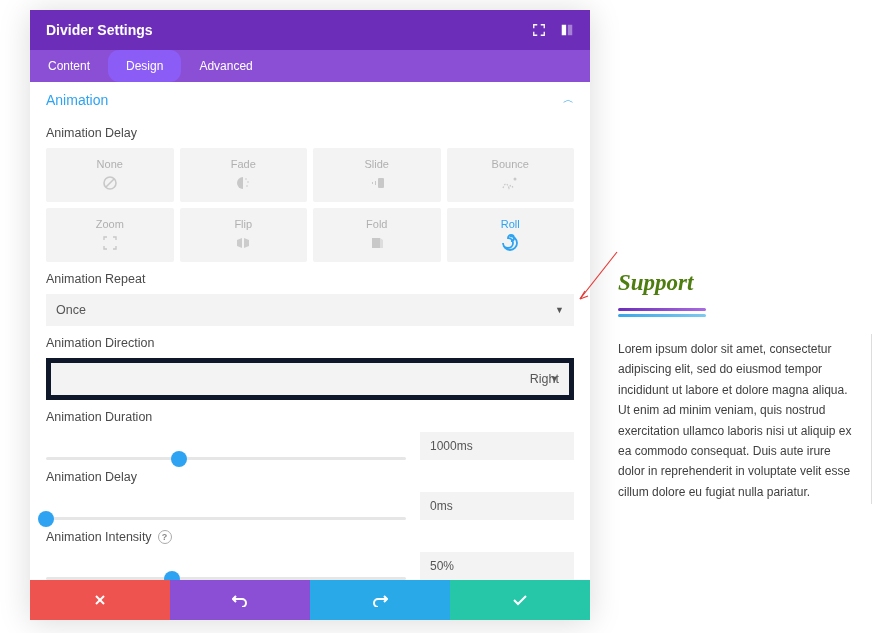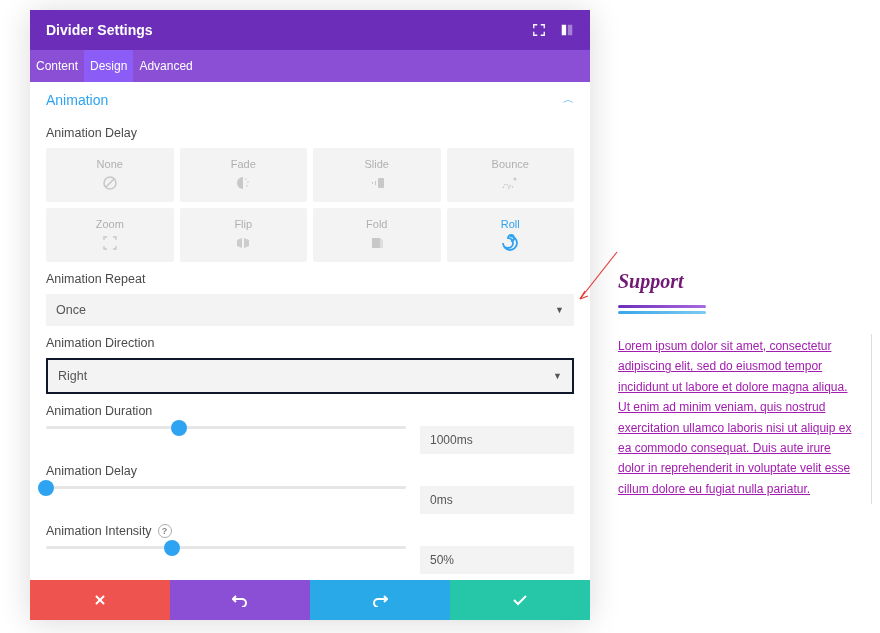--- a/index.html
+++ b/index.html
@@ -6,21 +6,21 @@
     body { font-family: -apple-system, BlinkMacSystemFont, "Segoe UI", Arial, sans-serif; background: #fff; width: 880px; height: 633px; overflow: hidden; position: relative; }
     
     .modal { position: absolute; left: 30px; top: 10px; width: 560px; height: 610px; background: #fff; box-shadow: 0 2px 30px rgba(0,0,0,0.15); display: flex; flex-direction: column; }
     
     .hdr { background: #6c2eb9; color: #fff; padding: 12px 16px; display: flex; align-items: center; justify-content: space-between; }
     .hdr-title { font-size: 14px; font-weight: 600; }
     .hdr-icons { display: flex; gap: 14px; align-items: center; }
     .hdr-icon { width: 14px; height: 14px; cursor: pointer; color: #fff; }
     
     .tabs { background: #8b4fd6; display: flex; }
-    .tab { padding: 9px 6px; color: #fff; font-size: 12px; cursor: pointer; }
+    .tab { padding: 9px 18px; color: #fff; font-size: 12px; cursor: pointer; border-radius: 11px; }
     .tab.active { background: #8b5cf6; font-weight: 500; }
     
     .body { flex: 1; overflow-y: auto; padding: 6px 16px 12px 16px; position: relative; }
     .body::-webkit-scrollbar { width: 5px; }
     .body::-webkit-scrollbar-thumb { background: #888; border-radius: 3px; }
     
     .section-hdr { display: flex; justify-content: space-between; align-items: flex-start; padding: 4px 0 8px 0; }
     .section-title { color: #2ea3f2; font-size: 14px; font-weight: 400; }
     .chevron { color: #2ea3f2; font-size: 11px; }
     
@@ -30,43 +30,43 @@
     .style-grid { display: grid; grid-template-columns: repeat(4, 1fr); gap: 6px; }
     .style-opt { background: #f3f3f3; padding: 10px 4px; text-align: center; cursor: pointer; border-radius: 2px; }
     .style-opt-label { color: #b0b0b0; font-size: 11px; font-weight: 500; margin-bottom: 4px; }
     .style-opt-icon { color: #c8c8c8; font-size: 16px; height: 18px; display: flex; align-items: center; justify-content: center; }
     .style-opt.active .style-opt-label { color: #2ea3f2; }
     .style-opt.active .style-opt-icon { color: #2ea3f2; }
     
     .select { width: 100%; background: #f3f3f3; border: none; padding: 9px 10px; font-size: 12.5px; color: #555; cursor: pointer; appearance: none; position: relative; }
     .select-wrap { position: relative; }
     .select-wrap::after { content: "▼"; position: absolute; right: 10px; top: 50%; transform: translateY(-50%); font-size: 9px; color: #555; pointer-events: none; }
-    .select-wrap.highlighted { border: 2px solid #0f172a; }
-    
-    .slider-row { display: flex; align-items: flex-start; gap: 14px; }
+    .select-wrap.highlighted { border: 5px solid #0f172a; text-align: right; }
+    
+    .slider-row { display: flex; align-items: flex-end; gap: 14px; }
     .slider-track { flex: 0 0 360px; height: 3px; background: #e6e6e6; position: relative; border-radius: 2px; }
     .slider-thumb { position: absolute; width: 16px; height: 16px; background: #2ea3f2; border-radius: 50%; top: 50%; transform: translate(-50%, -50%); cursor: pointer; }
     .slider-value { background: #f3f3f3; padding: 7px 10px; font-size: 12px; color: #555; flex: 1; }
     
     .footer { display: flex; height: 40px; }
     .footer-btn { flex: 1; display: flex; align-items: center; justify-content: center; color: #fff; cursor: pointer; font-size: 14px; }
     .btn-cancel { background: #ef5350; }
     .btn-undo { background: #8b4fd6; }
     .btn-redo { background: #29a9e8; }
     .btn-save { background: #26c6a9; }
     
     .arrow { position: absolute; left: 572px; top: 247px; width: 50px; height: 60px; pointer-events: none; }
     
     .preview { position: absolute; left: 618px; top: 270px; width: 240px; }
-    .preview-title { font-family: Georgia, "Times New Roman", serif; font-style: italic; font-weight: 700; font-size: 20px; color: #701a75; margin-bottom: 12px; }
+    .preview-title { font-family: Georgia, "Times New Roman", serif; font-style: italic; font-weight: 700; font-size: 23px; color: #4d7c0f; margin-bottom: 12px; }
     .divider-lines { margin-bottom: 22px; }
     .dline { height: 3px; border-radius: 2px; margin-bottom: 3px; }
     .dline1 { background: linear-gradient(90deg, #6c2eb9 0%, #a96be0 100%); width: 88px; }
     .dline2 { background: linear-gradient(90deg, #3aa6e8 0%, #7ec9f0 100%); width: 88px; }
-    .preview-text { color: #a21caf; font-size: 12px; line-height: 1.7; text-decoration: underline; }
+    .preview-text { color: #404040; font-size: 12px; line-height: 1.7; }
     .vline { position: absolute; right: -14px; top: 64px; width: 1px; height: 170px; background: #ddd; }
   </style>
 </head>
 <body>
 
 <div class="modal">
   <div class="hdr">
     <div class="hdr-title">Divider Settings</div>
     <div class="hdr-icons">
       <svg class="hdr-icon" viewBox="0 0 16 16" fill="none" stroke="currentColor" stroke-width="1.5">

